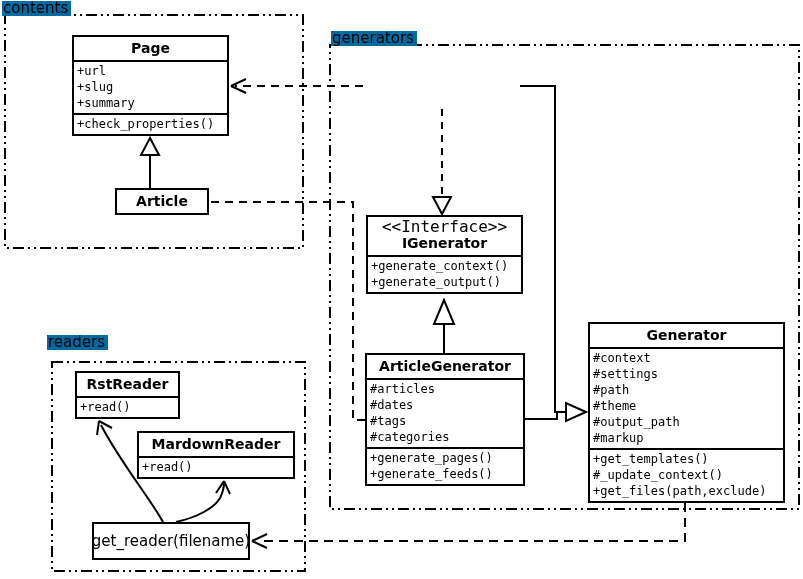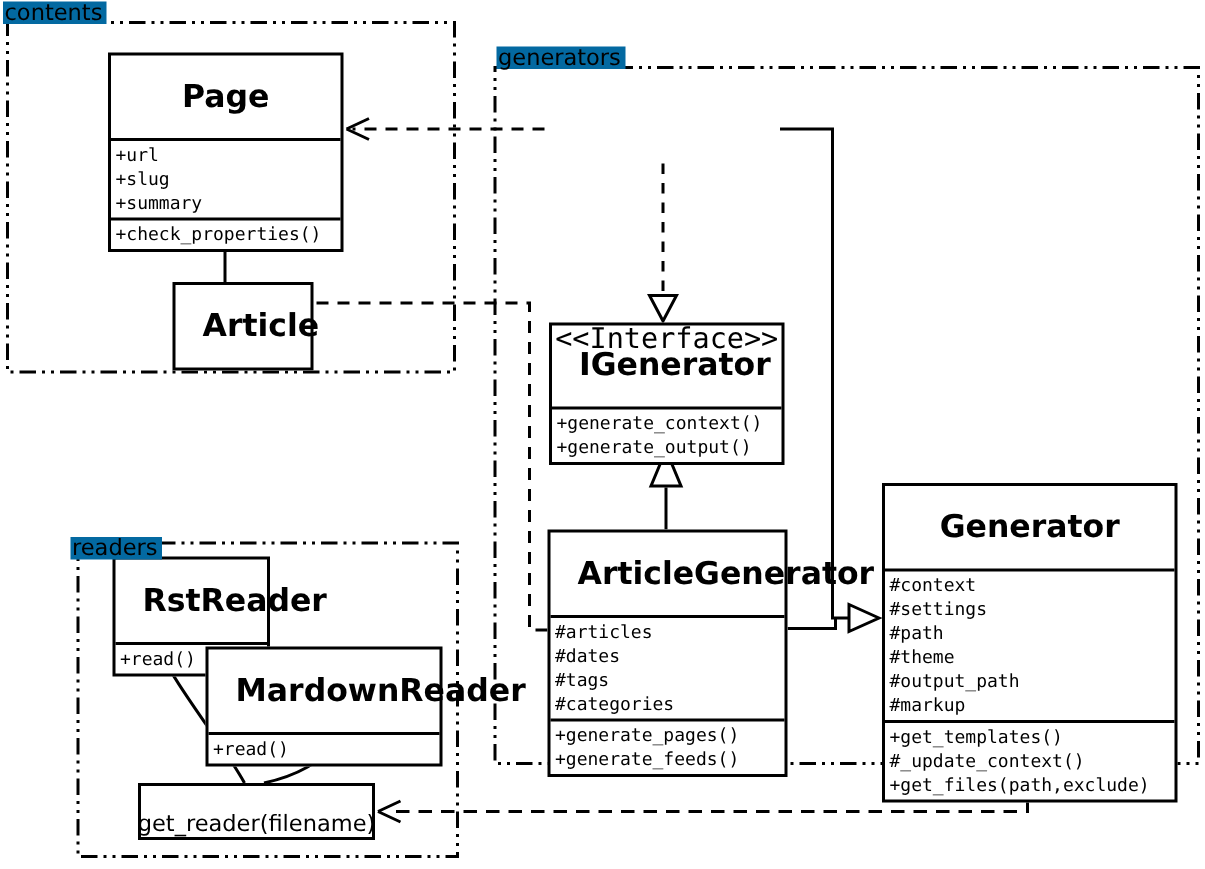--- a/index.html
+++ b/index.html
@@ -2,30 +2,30 @@
 <html><head>
 <meta charset="utf-8">
 <style>
   html,body{margin:0;padding:0;background:#fff;}
   .stage{position:relative;width:803px;height:579px;background:#ffffff;color:#000;
          font-family:"DejaVu Sans",sans-serif;overflow:hidden;}
   .layer{position:absolute;left:0;top:0;z-index:1;}
   .pkg-label{position:absolute;z-index:3;font-size:15px;line-height:15px;background:#0369a1;
              padding:0 3px 0 1px;white-space:nowrap;}
   .uml-class{position:absolute;z-index:2;background:#fff;border:2px solid #000;box-sizing:border-box;}
-  .uml-title{font-weight:bold;font-size:21px;line-height:19px;text-align:center;
-             padding:18px;white-space:nowrap;}
+  .uml-title{font-weight:bold;font-size:14px;line-height:19px;text-align:center;
+             padding:2px;white-space:nowrap;}
   .uml-stereo{font-family:"DejaVu Sans Mono","Liberation Mono",monospace;font-weight:normal;
-              font-size:19px;line-height:15px;text-align:center;padding-top:2px;white-space:nowrap;}
+              font-size:16px;line-height:15px;text-align:center;padding-top:2px;white-space:nowrap;}
   .uml-title.with-stereo{padding-top:0;}
   .uml-sec{border-top:2px solid #000;font-family:"DejaVu Sans Mono","Liberation Mono",monospace;
            font-size:12px;line-height:16px;padding:1px 2px 2px 3px;white-space:nowrap;}
   .uml-row{white-space:nowrap;}
   .uml-plain{position:absolute;z-index:2;background:#fff;border:2px solid #000;box-sizing:border-box;
-             display:flex;align-items:flex-end;justify-content:center;font-size:15px;white-space:nowrap;}
+             display:flex;align-items:center;justify-content:center;font-size:15px;white-space:nowrap;}
 </style>
 </head>
 <body>
 
 <div class="stage">
 
   <svg class="layer" width="803" height="579" viewBox="0 0 803 579">
 
     <rect x="5" y="15" width="298" height="233" fill="none" stroke="#000" stroke-width="2" stroke-dasharray="11 4 2 4 2 4"></rect>
     <rect x="330" y="45" width="469" height="464" fill="none" stroke="#000" stroke-width="2" stroke-dasharray="11 4 2 4 2 4"></rect>
@@ -55,21 +55,21 @@
 
     <path d="M163,522 C150,498 120,462 101,425" fill="none" stroke="#000" stroke-width="2"></path>
     <path d="M99,421 L97,435 M99,421 L112,428" fill="none" stroke="#000" stroke-width="2"></path>
 
     <path d="M176,522 C199,517 215,507 220,498 C223,492 224,488 224,483" fill="none" stroke="#000" stroke-width="2"></path>
     <path d="M224,481 L216,493 M224,481 L230,494" fill="none" stroke="#000" stroke-width="2"></path>
   </svg>
 
   <div class="pkg-label" style="left:2px;top:1px;">contents</div>
   <div class="pkg-label" style="left:331px;top:31px;">generators</div>
-  <div class="pkg-label" style="left:47px;top:358px;text-align:right;">readers</div>
+  <div class="pkg-label" style="left:47px;top:335px;text-align:right;">readers</div>
 
   <div class="uml-class" style="left:72px;top:35px;width:157px;">
     <div class="uml-title">Page</div>
     <div class="uml-sec">
       <div class="uml-row">+url</div>
       <div class="uml-row">+slug</div>
       <div class="uml-row">+summary</div>
     </div>
     <div class="uml-sec">
       <div class="uml-row">+check_properties()</div>

